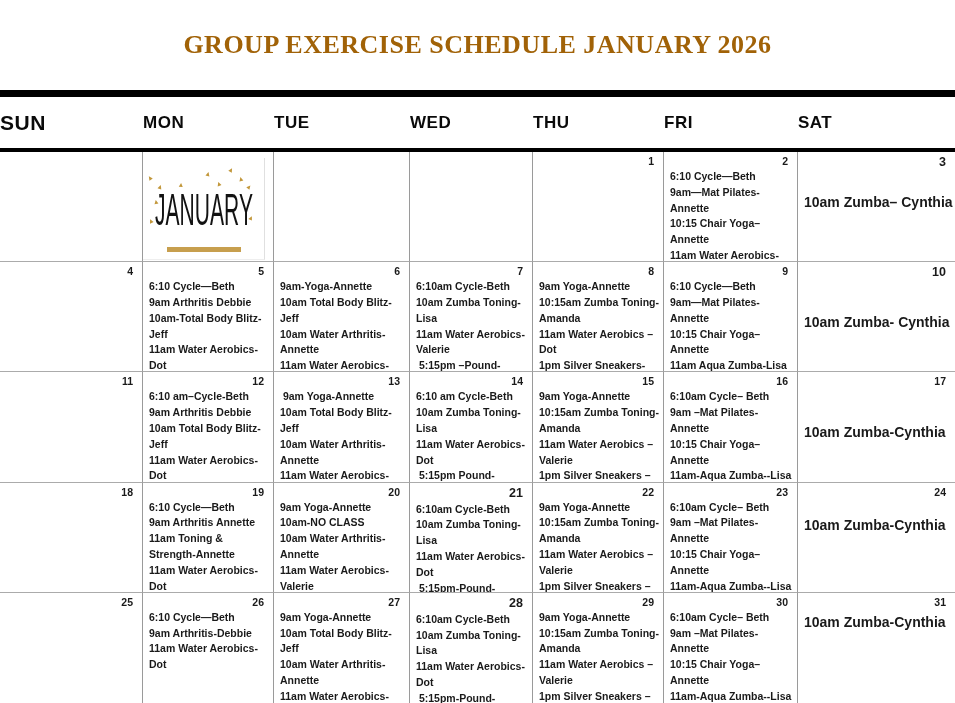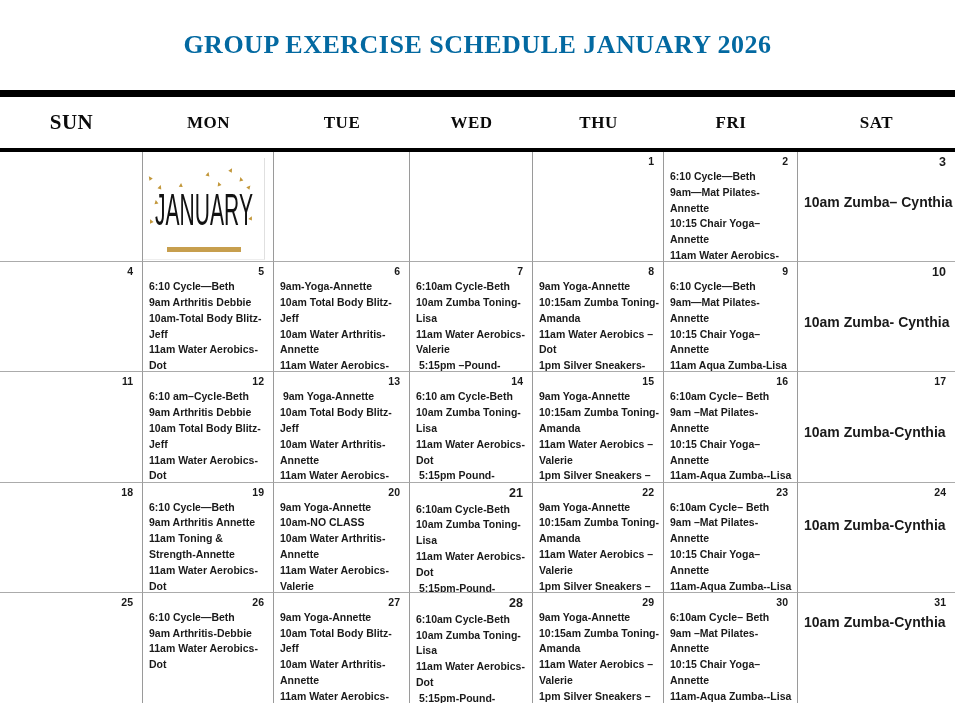--- a/index.html
+++ b/index.html
@@ -13,39 +13,37 @@
   }
   .page { width: 955px; height: 703px; }
 
   
   .title-band { height: 90px; display: flex; align-items: center; justify-content: center; }
   .page-title {
     font-family: "Liberation Serif", serif;
     font-weight: bold;
     font-size: 26px;
     letter-spacing: 0.5px;
-    color: #0369a1;
+    color: #a16207;
   }
 
   
   .bar-thick { height: 7px; background: #000; }
   .bar-thin  { height: 4px; background: #000; }
   .day-header-row {
     height: 51px;
     display: grid;
     grid-template-columns: 143px 131px 136px 123px 131px 134px 157px;
     align-items: center;
   }
   .day-label {
-    text-align: center;
     font-weight: bold;
     font-size: 17px;
     letter-spacing: 0.5px;
     color: #0a0a0a;
-    font-family: Liberation Serif, serif;
   }
   .day-label.sun { font-size: 21px; }
 
   
   .calendar-grid {
     display: grid;
     grid-template-columns: 143px 131px 136px 123px 131px 134px 157px;
     grid-template-rows: repeat(5, 110.2px);
   }
   .cell {

